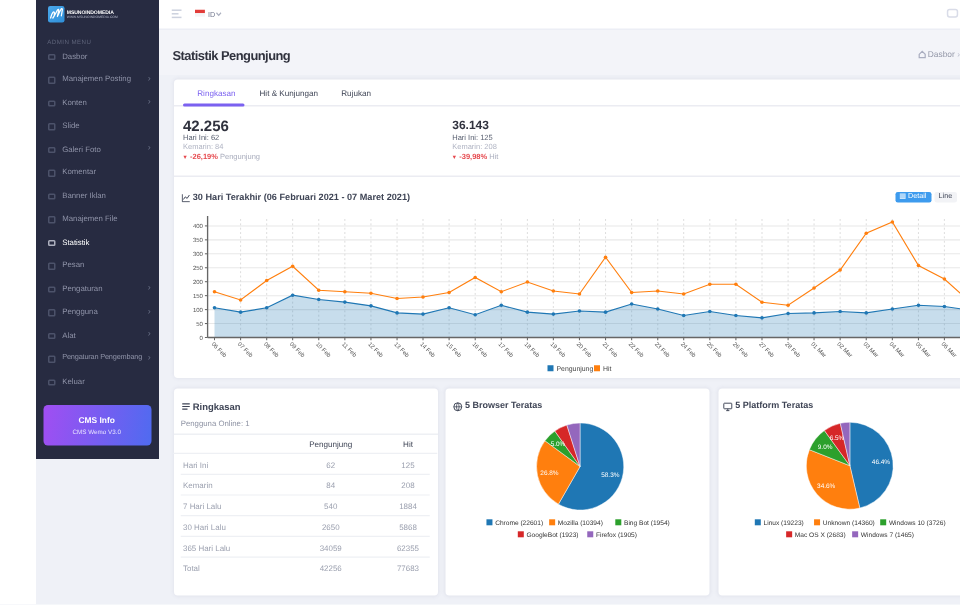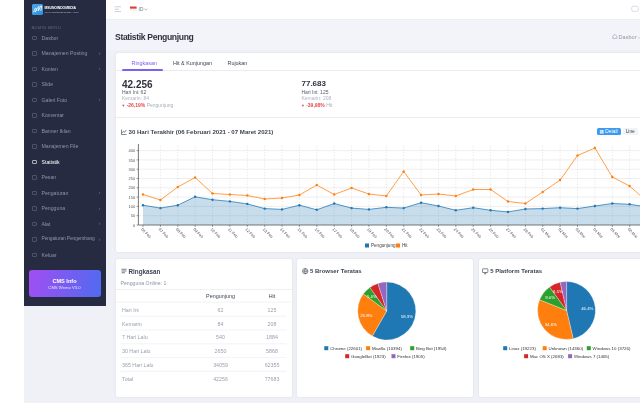--- a/index.html
+++ b/index.html
@@ -144,21 +144,21 @@
   <div style="position:absolute;left:107.5px;top:60.2px;font-size:5.4px;color:#7b61f0;z-index:3;">Ringkasan</div>
   <div style="position:absolute;left:97.8px;top:68.8px;width:41px;height:1.8px;background:#7b61f0;border-radius:1px;z-index:3;"></div>
   <div style="position:absolute;left:149px;top:60.2px;font-size:5.4px;color:#3e4455;z-index:3;">Hit &amp; Kunjungan</div>
   <div style="position:absolute;left:203.5px;top:60.2px;font-size:5.4px;color:#3e4455;z-index:3;">Rujukan</div>
   <div style="position:absolute;left:91.5px;top:70.3px;width:539.5px;height:1px;background:#ebecf2;z-index:2;"></div>
 
   <div style="position:absolute;left:98px;top:79px;font-size:10px;font-weight:bold;color:#30323e;z-index:3;">42.256</div>
   <div style="position:absolute;left:98px;top:89px;font-size:5px;color:#565d6e;z-index:3;">Hari Ini: 62</div>
   <div style="position:absolute;left:98px;top:95.3px;font-size:5px;color:#b0b4c3;z-index:3;">Kemarin: 84</div>
   <div style="position:absolute;left:97.5px;top:102px;font-size:5px;z-index:3;"><span style="color:#e6494e;font-weight:bold;"><span style="font-size:3.8px;">▼</span> -26,19%</span> <span style="color:#a9adbd;">Pengunjung</span></div>
-  <div style="position:absolute;left:277.5px;top:79px;font-size:8px;font-weight:bold;color:#30323e;z-index:3;">77.683</div>
+  <div style="position:absolute;left:277.5px;top:79px;font-size:8px;font-weight:bold;color:#30323e;z-index:3;">36.143</div>
   <div style="position:absolute;left:277.5px;top:89px;font-size:5px;color:#565d6e;z-index:3;">Hari Ini: 125</div>
   <div style="position:absolute;left:277.5px;top:95.3px;font-size:5px;color:#b0b4c3;z-index:3;">Kemarin: 208</div>
   <div style="position:absolute;left:277px;top:102px;font-size:5px;z-index:3;"><span style="color:#e6494e;font-weight:bold;"><span style="font-size:3.8px;">▼</span> -39,98%</span> <span style="color:#a9adbd;">Hit</span></div>
   <div style="position:absolute;left:91.5px;top:116.8px;width:539.5px;height:1px;background:#ebecf2;z-index:2;"></div>
 
   <svg width="6" height="6" viewBox="0 0 12 12" style="position:absolute;left:97px;top:128.7px;z-index:3;">
       <path d="M1 11 V1 M1 11 H11 M2.5 8 L5 4.5 L7.5 6.5 L10.5 2" stroke="#3e4455" stroke-width="1.3" fill="none"></path>
     </svg>
   <div style="position:absolute;left:104.5px;top:128.2px;font-size:6.1px;font-weight:bold;color:#3e4455;z-index:3;">30 Hari Terakhir (06 Februari 2021 - 07 Maret 2021)</div>
   <div style="position:absolute;left:572.5px;top:127.5px;width:24px;height:7.5px;background:#3d9bee;border-radius:1.5px;color:#fff;font-size:4.8px;text-align:center;line-height:7.5px;z-index:3;">▦ Detail</div>

